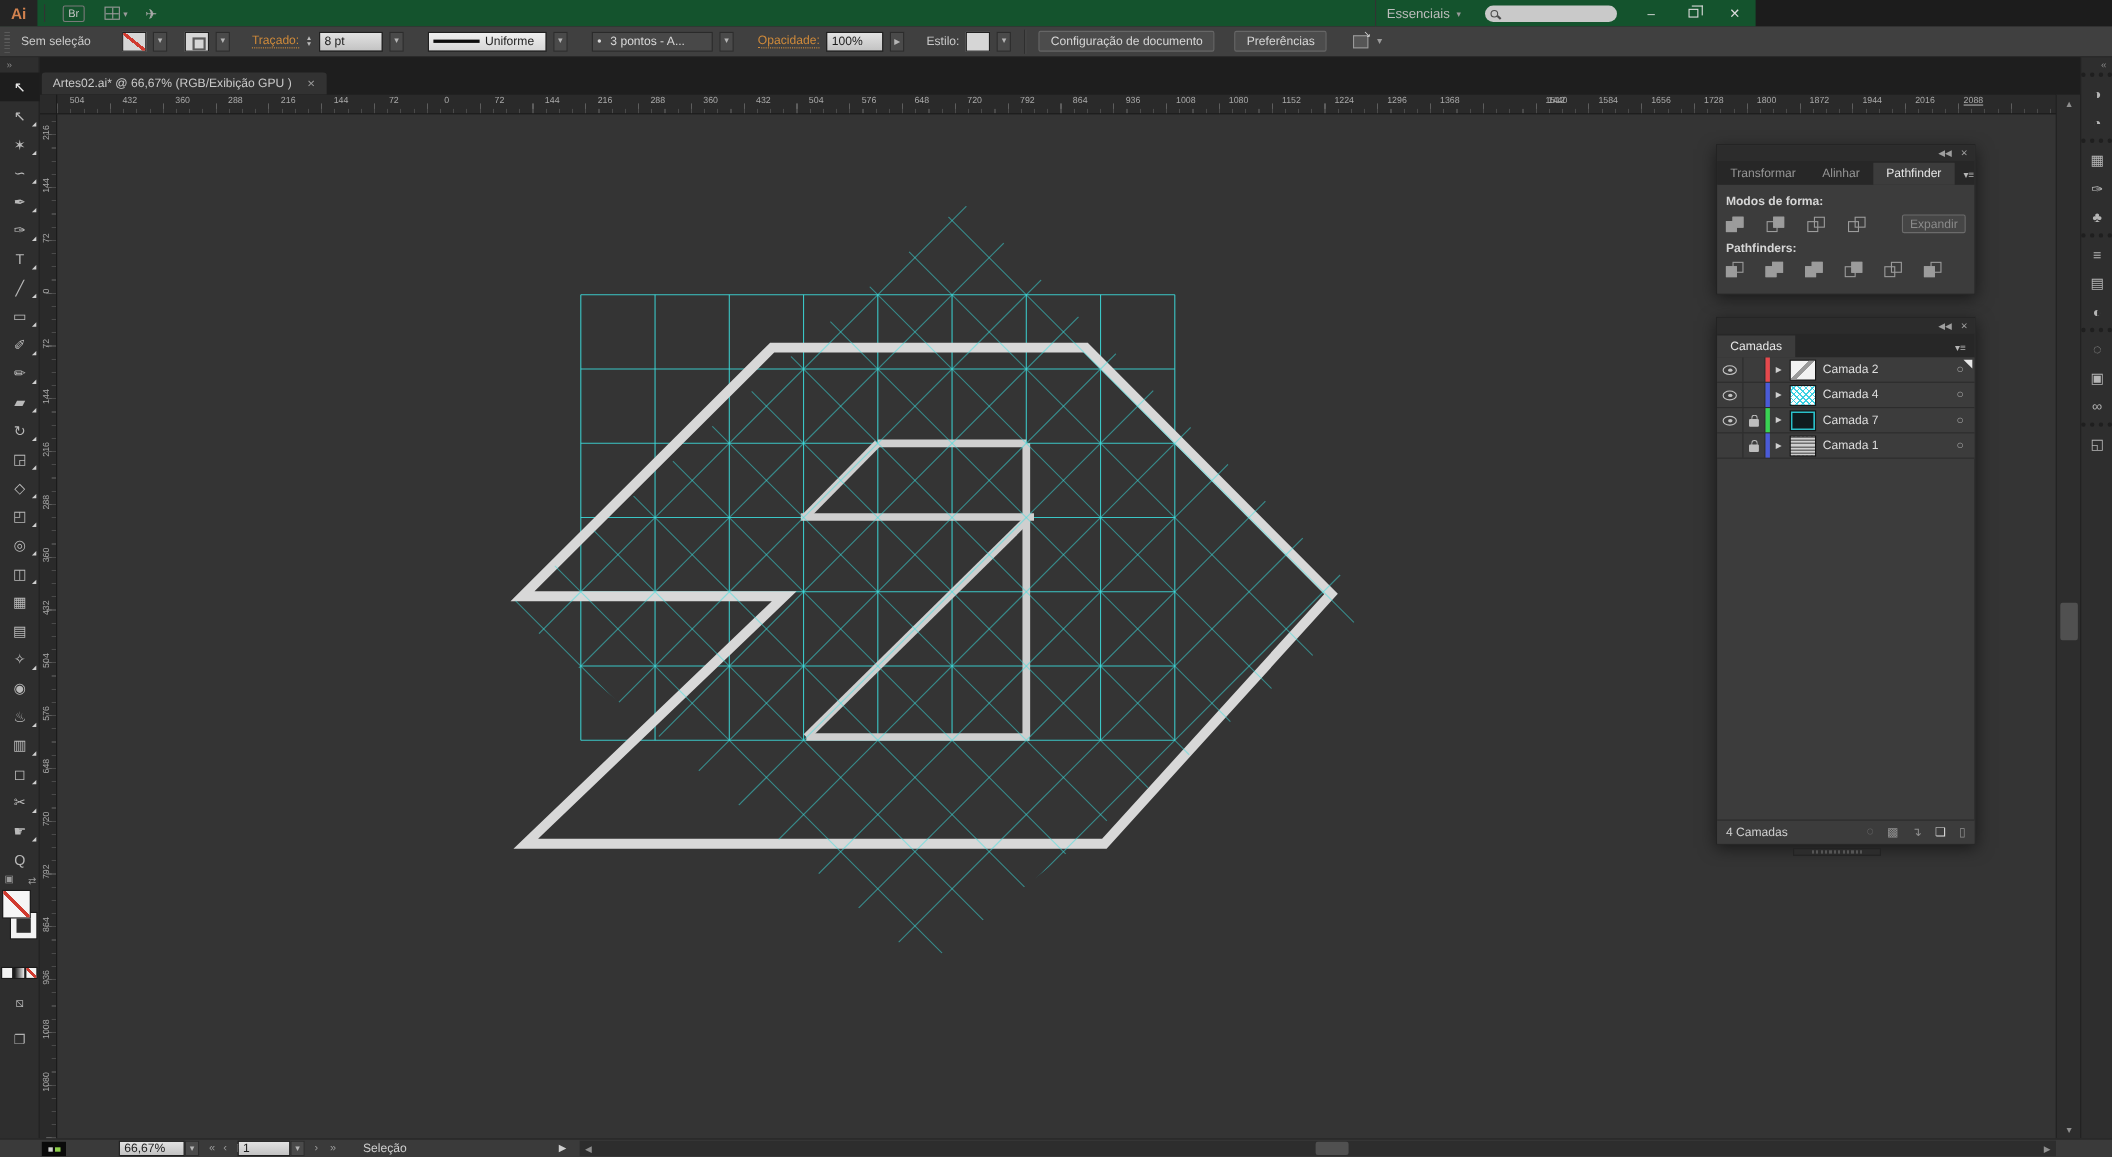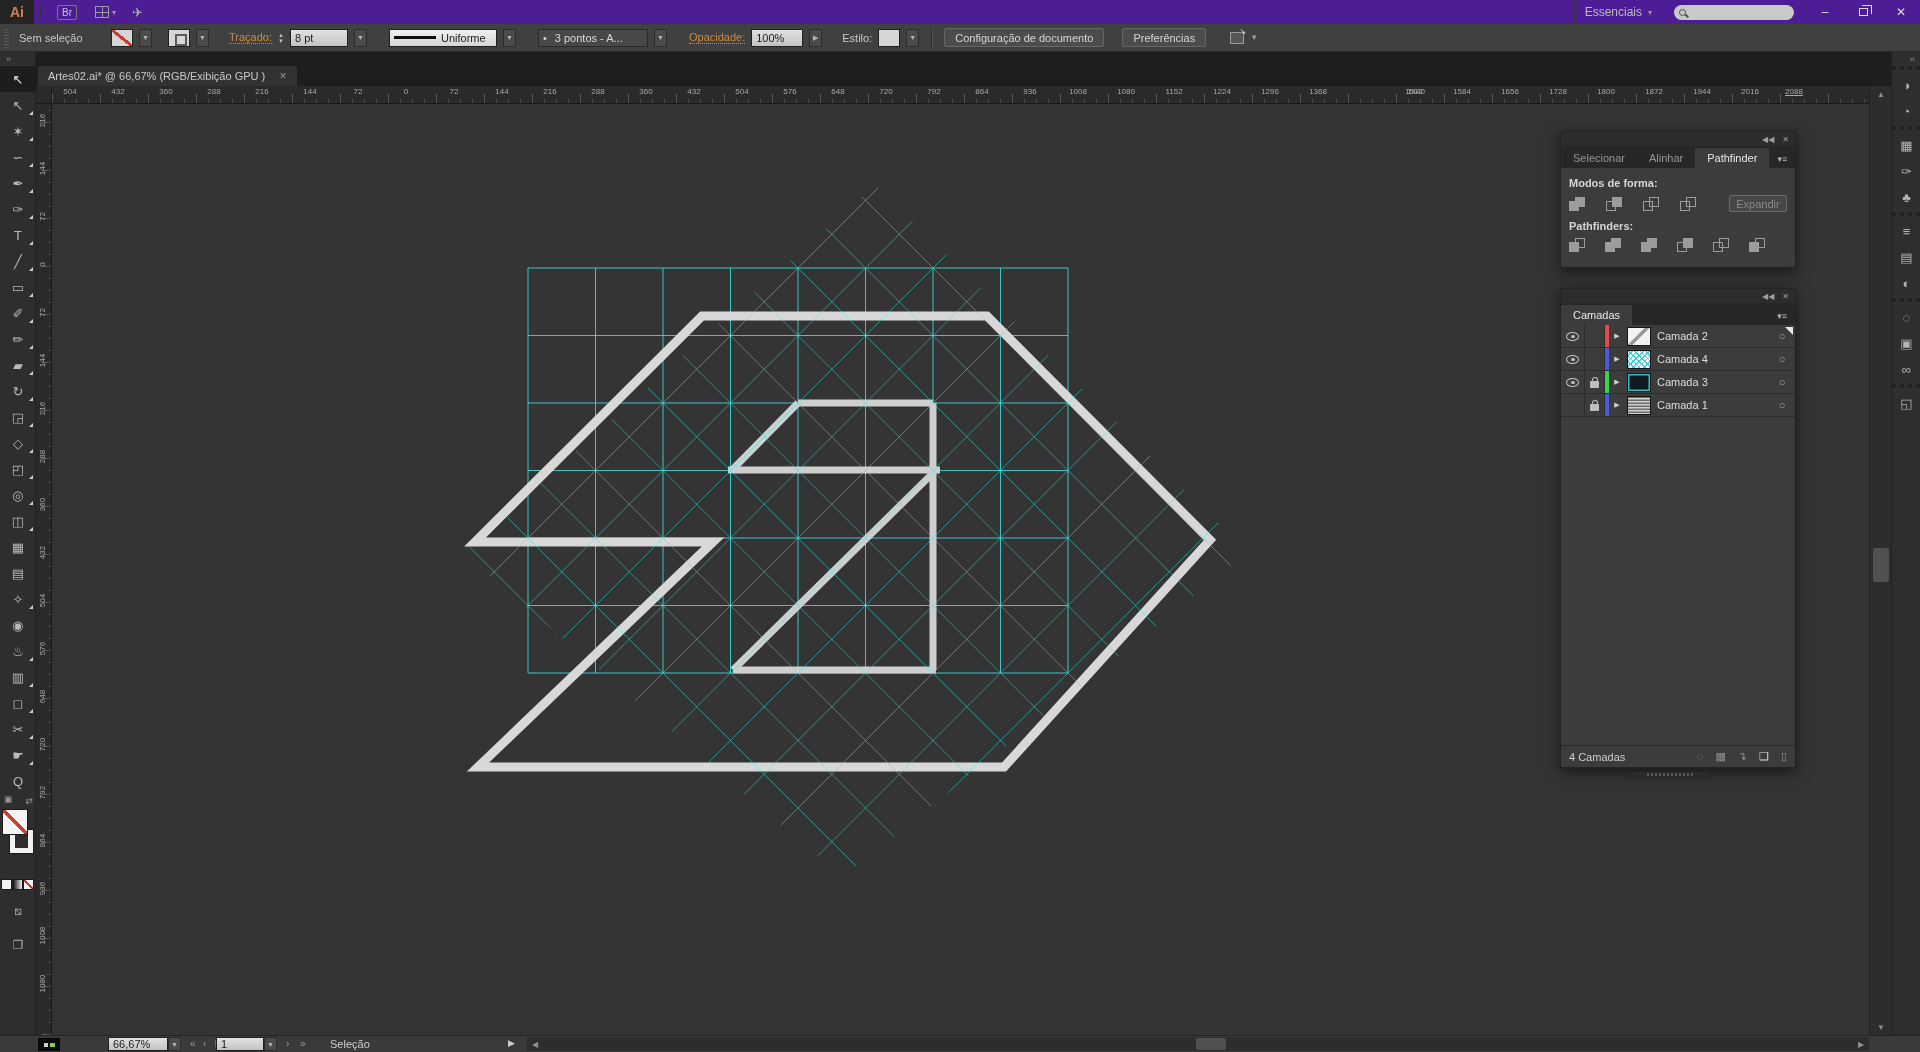--- a/index.html
+++ b/index.html
@@ -1,21 +1,21 @@
 <!DOCTYPE html>
 <html><head>
 <meta charset="utf-8">
 <style>
   * { box-sizing: border-box; margin: 0; padding: 0; }
   html,body { width:1920px; height:1052px; background:#1c1c1c; overflow:hidden;
     font-family:"Liberation Sans", sans-serif; color:#c9c9c9; user-select:none; }
   #app { position:relative; width:1920px; height:1052px; }
 
   
-  .menubar { position:absolute; left:0; top:0; width:1920px; height:24px; background:#4c1d95;
+  .menubar { position:absolute; left:0; top:0; width:1596px; height:24px; background:#14532d;
     display:flex; align-items:center; font-size:12px; }
   .ai-logo { width:34px; height:24px; background:#242424; color:#d2824f; font-weight:bold;
     font-size:14px; display:flex; align-items:center; justify-content:center; }
   .menu-item { padding:0 11px; height:24px; line-height:24px; color:#c4c4c4; cursor:default; }
   .mb-sep { width:1px; height:16px; background:#333; margin:0 6px; }
   .br-btn { border:1px solid #7a7a7a; border-radius:2px; font-size:10px; padding:0 4px; height:15px;
     line-height:13px; color:#c4c4c4; margin:0 10px; }
   .layout-btn { display:flex; align-items:center; gap:3px; margin:0 8px; }
   .layout-glyph { width:14px; height:12px; border:1px solid #9a9a9a; background:
      linear-gradient(#9a9a9a,#9a9a9a) 6px 0/1px 100% no-repeat,
@@ -542,21 +542,21 @@
     <div class="vthumb"></div>
     <div class="arrow" style="bottom:0">▼</div>
   </div>
 
   <div class="panel" id="pathfinder">
     <div class="panel-strip">
       <span>◀◀</span>
       <span>✕</span>
     </div>
     <div class="panel-tabs" id="pfTabs">
-        <div class="ptab">Selecionar</div>
+        <div class="ptab">Transformar</div>
         <div class="ptab">Alinhar</div>
         <div class="ptab active">Pathfinder</div>
         <div class="ptab-menu">▾≡</div>
       </div>
     <div class="pf-body">
       <div class="pf-label">Modos de forma:</div>
       <div class="pf-row" id="modeIcons">
         <span class="pfi">
             <i class="a f"></i>
             <i class="b f"></i>
@@ -647,21 +647,21 @@
             <span class="eye"></span>
           </div>
           <div class="lr-cell c-lock">
             <span class="lockico"></span>
           </div>
           <div class="c-bar" style="background: rgb(57, 211, 83);"></div>
           <div class="lr-cell c-exp">▶</div>
           <div class="lr-cell c-thumb">
             <span class="th dark"></span>
           </div>
-          <div class="c-name">Camada 3</div>
+          <div class="c-name">Camada 7</div>
           <div class="lr-cell c-target">○</div>
         </div>
         <div class="layer-row">
           <div class="lr-cell c-eye"></div>
           <div class="lr-cell c-lock">
             <span class="lockico"></span>
           </div>
           <div class="c-bar" style="background: rgb(74, 91, 216);"></div>
           <div class="lr-cell c-exp">▶</div>
           <div class="lr-cell c-thumb">

